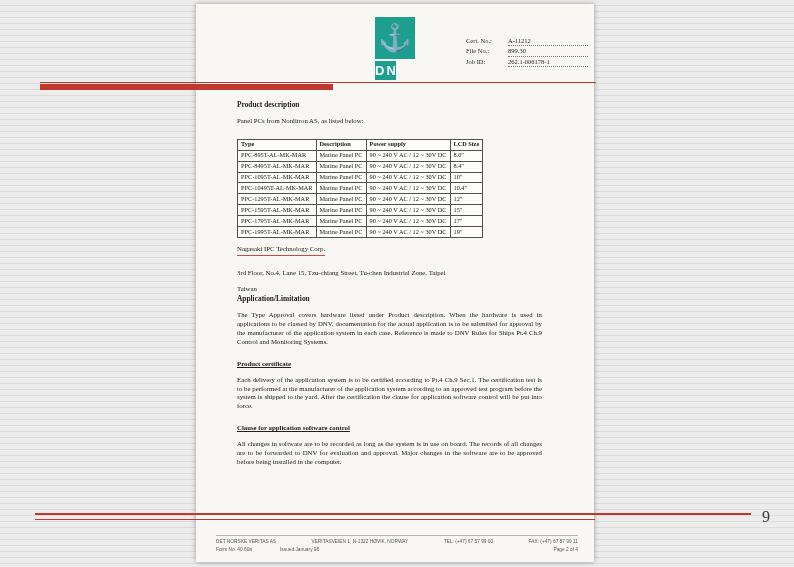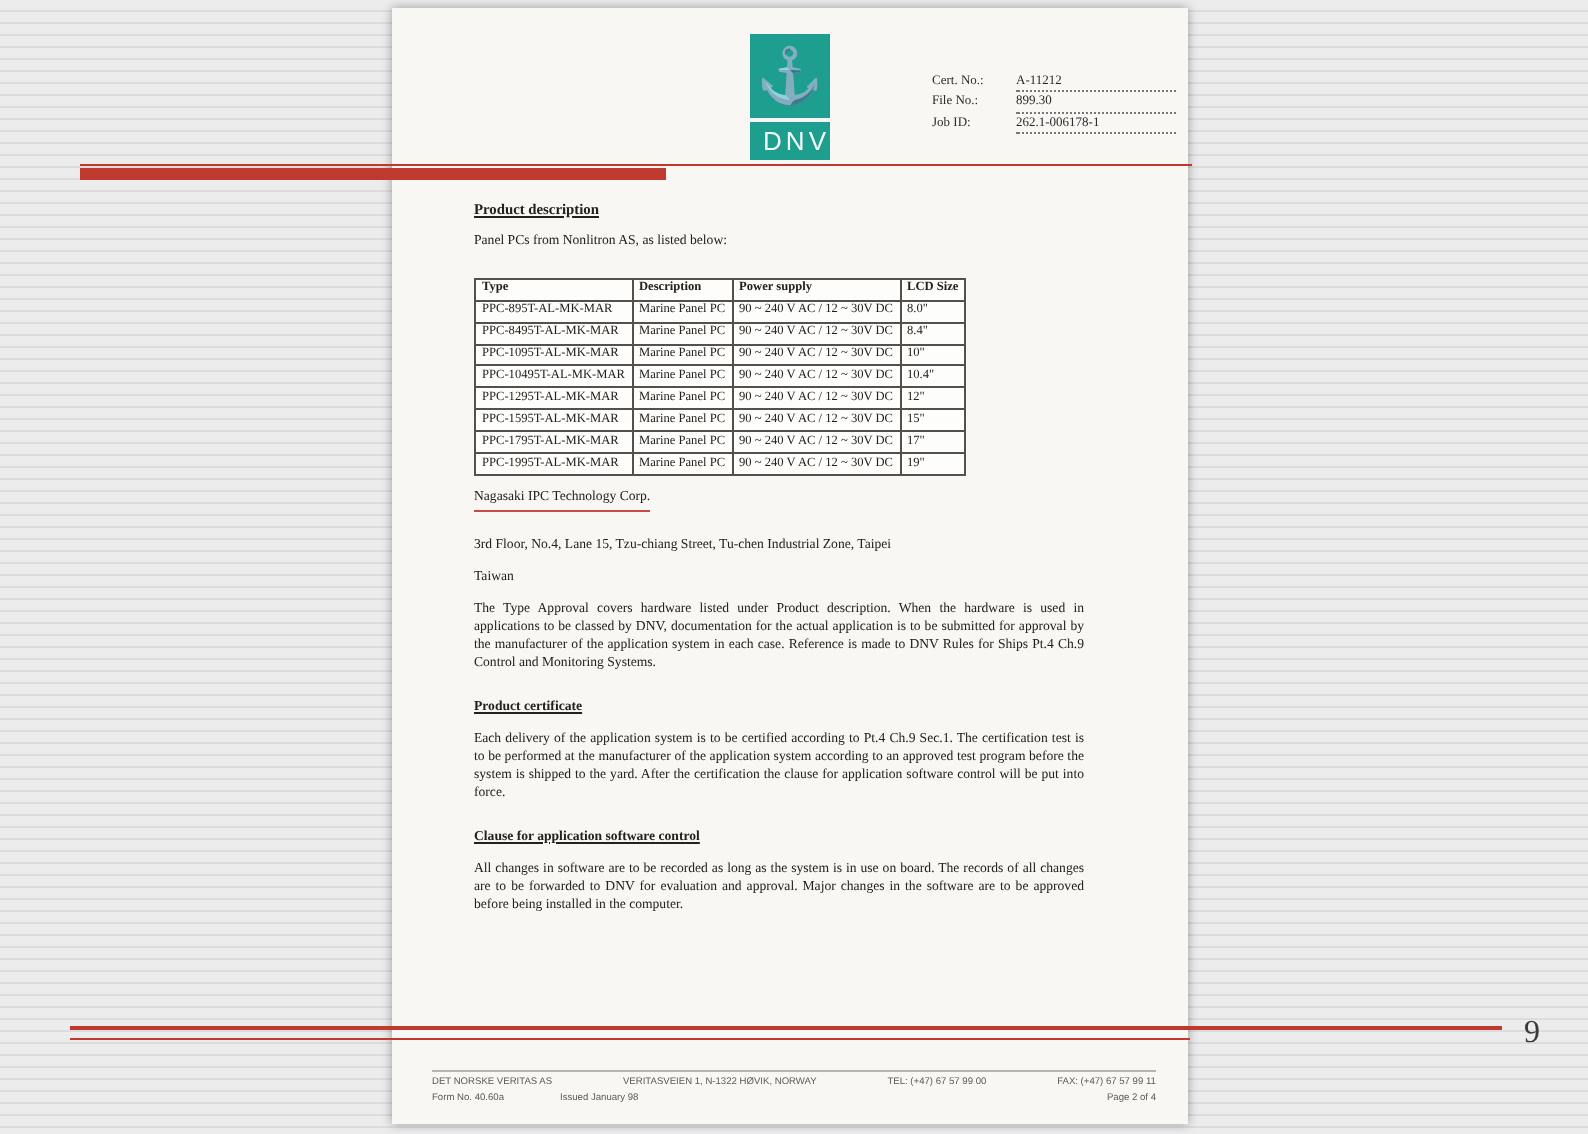--- a/index.html
+++ b/index.html
@@ -29,34 +29,34 @@
   .dnv-logo{
     position:absolute;left:50%;transform:translateX(-50%);top:13px;
     width:40px;text-align:center;
   }
   .logo-anchor{
     width:40px;height:42px;background:#1d9e8f;color:#f4fbf9;
     display:flex;align-items:center;justify-content:center;
     font-size:27px;line-height:1;
   }
   .logo-text{
-    margin-top:2px;width:40px;height:19px;background:#1d9e8f;color:#f4fbf9;
-    font-family:"Liberation Sans",sans-serif;font-weight:normal;
+    margin-top:2px;width:21px;height:19px;background:#1d9e8f;color:#f4fbf9;
+    font-family:"Liberation Sans",sans-serif;font-weight:bold;
     font-size:13px;line-height:19px;letter-spacing:2px;text-align:right;
   }
   .cert-info{
     position:absolute;right:6px;top:32px;width:122px;
     font-size:6.5px;line-height:1.45;color:#2a2a2a;
   }
   .cert-info-line{display:flex;}
   .cert-label{width:42px;flex:none;}
   .cert-value{border-bottom:0.5px dotted #777;flex:1;}
   .doc-body{padding:2px 52px 0 41px;font-size:6.8px;line-height:1.32;}
   h3.sec-head{
-    margin:0;font-size:7.4px;font-weight:bold;text-decoration:underline;
+    margin:0;font-size:7.4px;font-weight:bold;
   }
   .mt-sm{margin-top:7px;} .mt-md{margin-top:13px;} .mt-lg{margin-top:17px;}
   p{margin:0;}
   p.just{text-align:justify;}
   .subhead{font-weight:bold;text-decoration:underline;}
   .company{display:inline-block;border-bottom:1.6px solid #c94a42;padding-bottom:1px;}
   
   table.pc-table{
     border-collapse:collapse;margin-top:13px;background:#fdfdfb;
     font-size:6.3px;line-height:1.1;
@@ -170,20 +170,21 @@
             <td>90 ~ 240 V AC / 12 ~ 30V DC</td>
             <td>19"</td>
           </tr>
         </tbody>
     </table>
 
     <p class="mt-sm"><span class="company">Nagasaki IPC Technology Corp.</span></p>
     <p class="mt-md">3rd Floor, No.4, Lane 15, Tzu-chiang Street, Tu-chen Industrial Zone, Taipei</p>
     <p class="mt-sm">Taiwan</p>
 
+    <h3 class="sec-head mt-md">Application/Limitation</h3>
     <p class="just mt-sm">The Type Approval covers hardware listed under Product description. When the hardware is used in applications to be classed by DNV, documentation for the actual application is to be submitted for approval by the manufacturer of the application system in each case. Reference is made to DNV Rules for Ships Pt.4 Ch.9 Control and Monitoring Systems.</p>
 
     <p class="subhead mt-md">Product certificate</p>
     <p class="just mt-sm">Each delivery of the application system is to be certified according to Pt.4 Ch.9 Sec.1. The certification test is to be performed at the manufacturer of the application system according to an approved test program before the system is shipped to the yard. After the certification the clause for application software control will be put into force.</p>
 
     <p class="subhead mt-md">Clause for application software control</p>
     <p class="just mt-sm">All changes in software are to be recorded as long as the system is in use on board. The records of all changes are to be forwarded to DNV for evaluation and approval. Major changes in the software are to be approved before being installed in the computer.</p>
   </div>
 
   <div class="doc-footer">

